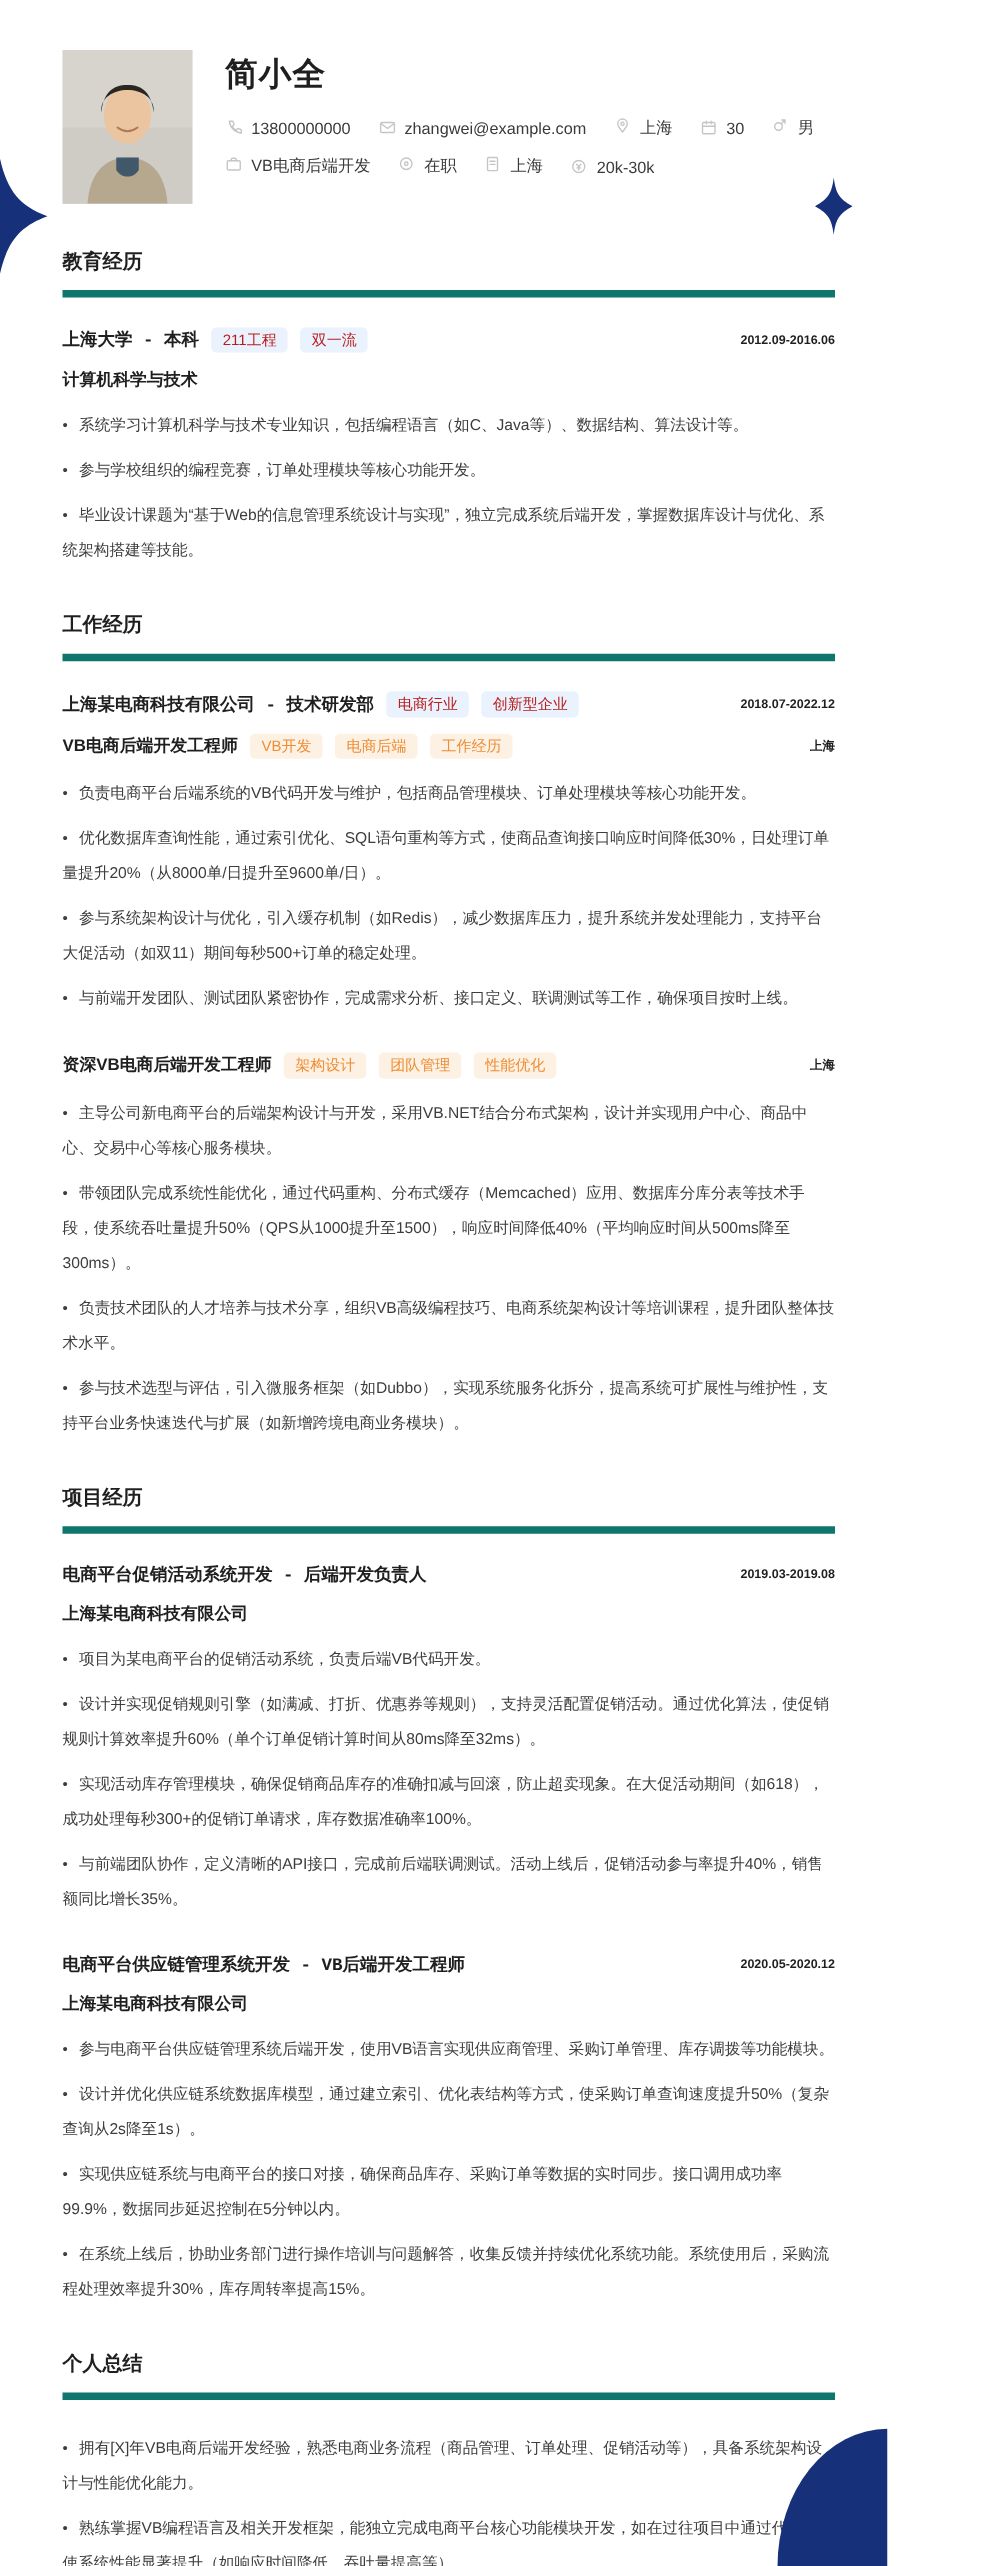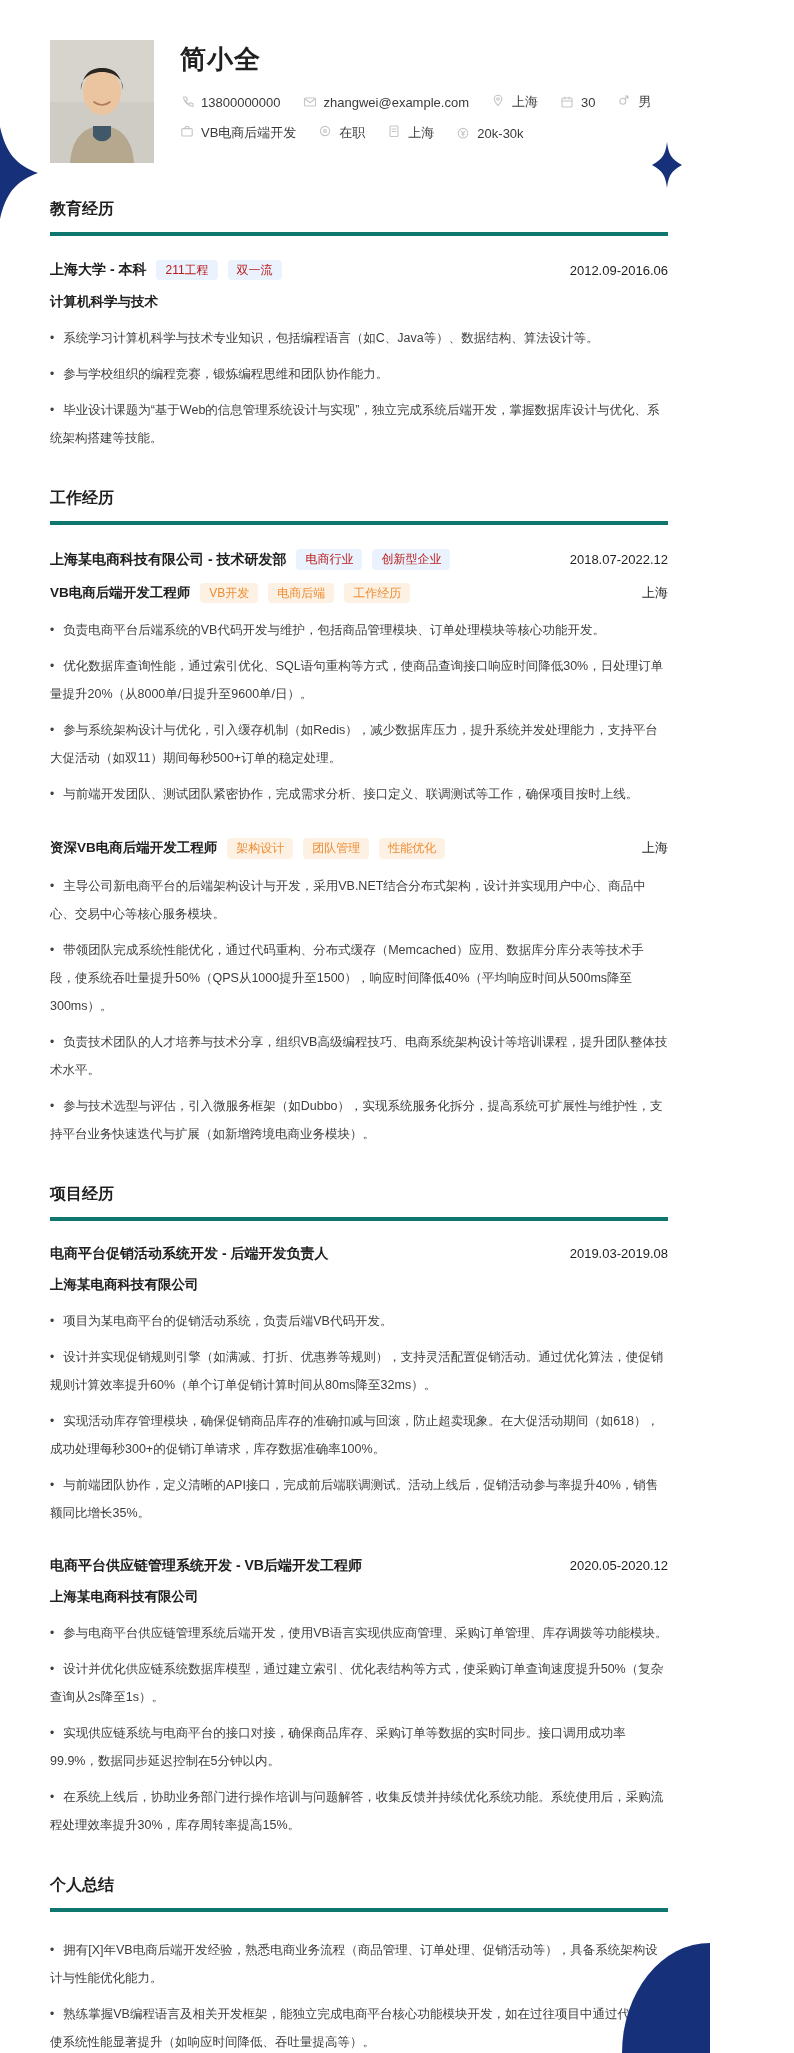--- a/index.html
+++ b/index.html
@@ -14,28 +14,28 @@
   .contact-item{display:flex;align-items:flex-start;gap:7px;}
   .cicon{display:inline-flex;width:14px;height:14px;}
   .cicon svg{width:14px;height:14px;stroke:#c5c5c5;fill:none;stroke-width:1.1;stroke-linecap:round;stroke-linejoin:round;}
   
   .deco-left{position:absolute;left:0;top:127px;width:38px;height:92px;}
   .deco-sparkle{position:absolute;right:28px;top:142px;width:30px;height:46px;}
   .deco-corner{position:absolute;right:0;bottom:0;width:88px;height:110px;background:#16307a;border-top-left-radius:100% 100%;}
   
   .content{padding:0 42px 0 50px;}
   .section{margin-top:36px;}
-  .section-title{font-size:16px;font-weight:700;color:#1f1f1f;padding-bottom:12px;border-bottom:4px solid #0f766e;margin-bottom:24px;}
+  .section-title{font-size:16px;font-weight:700;color:#1f1f1f;padding-bottom:12px;border-bottom:6px solid #0f766e;margin-bottom:24px;}
   .entry{margin-bottom:30px;}
   .entry:last-child{margin-bottom:0;}
   .entry-row{display:flex;justify-content:space-between;align-items:center;margin-bottom:13px;}
   .entry-left{display:flex;align-items:center;gap:10px;flex-wrap:wrap;}
-  .entry-title{font-size:14px;font-weight:700;color:#1f1f1f;}
+  .entry-title{font-size:14px;font-weight:700;color:#1f1f1f;font-family:Liberation Mono, monospace;}
   .entry-sub{font-size:13.5px;font-weight:700;color:#1f1f1f;}
-  .entry-date,.entry-loc{font-size:13px;font-weight:400;color:#1f1f1f;white-space:nowrap;}
+  .entry-date,.entry-loc{font-size:10px;font-weight:700;color:#1f1f1f;white-space:nowrap;}
   .tag{font-size:12px;padding:3px 9px;border-radius:4px;line-height:1.2;white-space:nowrap;}
   .tag.blue{background:#e9f2fd;color:#b91c1c;}
   .tag.orange{background:#fdf1e4;color:#ee8d33;}
   .bullets{margin-top:4px;}
   .bullet{font-size:12.5px;color:#3d3d3d;line-height:28px;margin:0 0 8px 0;}
   .bullet .dot{color:#3d3d3d;margin-right:9px;font-size:12px;}
 </style>
 </head>
 <body>
 
@@ -162,21 +162,21 @@
             </div>
             <span class="entry-date">2012.09-2016.06</span>
           </div>
           <div class="entry-row">
             <div class="entry-left">
               <span class="entry-sub">计算机科学与技术</span>
             </div>
           </div>
           <div class="bullets">
             <p class="bullet"><span class="dot">•</span><span>系统学习计算机科学与技术专业知识，包括编程语言（如C、Java等）、数据结构、算法设计等。</span></p>
-            <p class="bullet"><span class="dot">•</span><span>参与学校组织的编程竞赛，锻炼编程思维和团队协作能力。</span></p>
+            <p class="bullet"><span class="dot">•</span><span>参与学校组织的编程竞赛，订单处理模块等核心功能开发。</span></p>
             <p class="bullet"><span class="dot">•</span><span>毕业设计课题为“基于Web的信息管理系统设计与实现”，独立完成系统后端开发，掌握数据库设计与优化、系统架构搭建等技能。</span></p>
           </div>
         </div>
       </section>
       <section class="section">
         <div class="section-title">工作经历</div>
         <div class="entry">
           <div class="entry-row">
             <div class="entry-left">
               <span class="entry-title">上海某电商科技有限公司 - 技术研发部</span>

